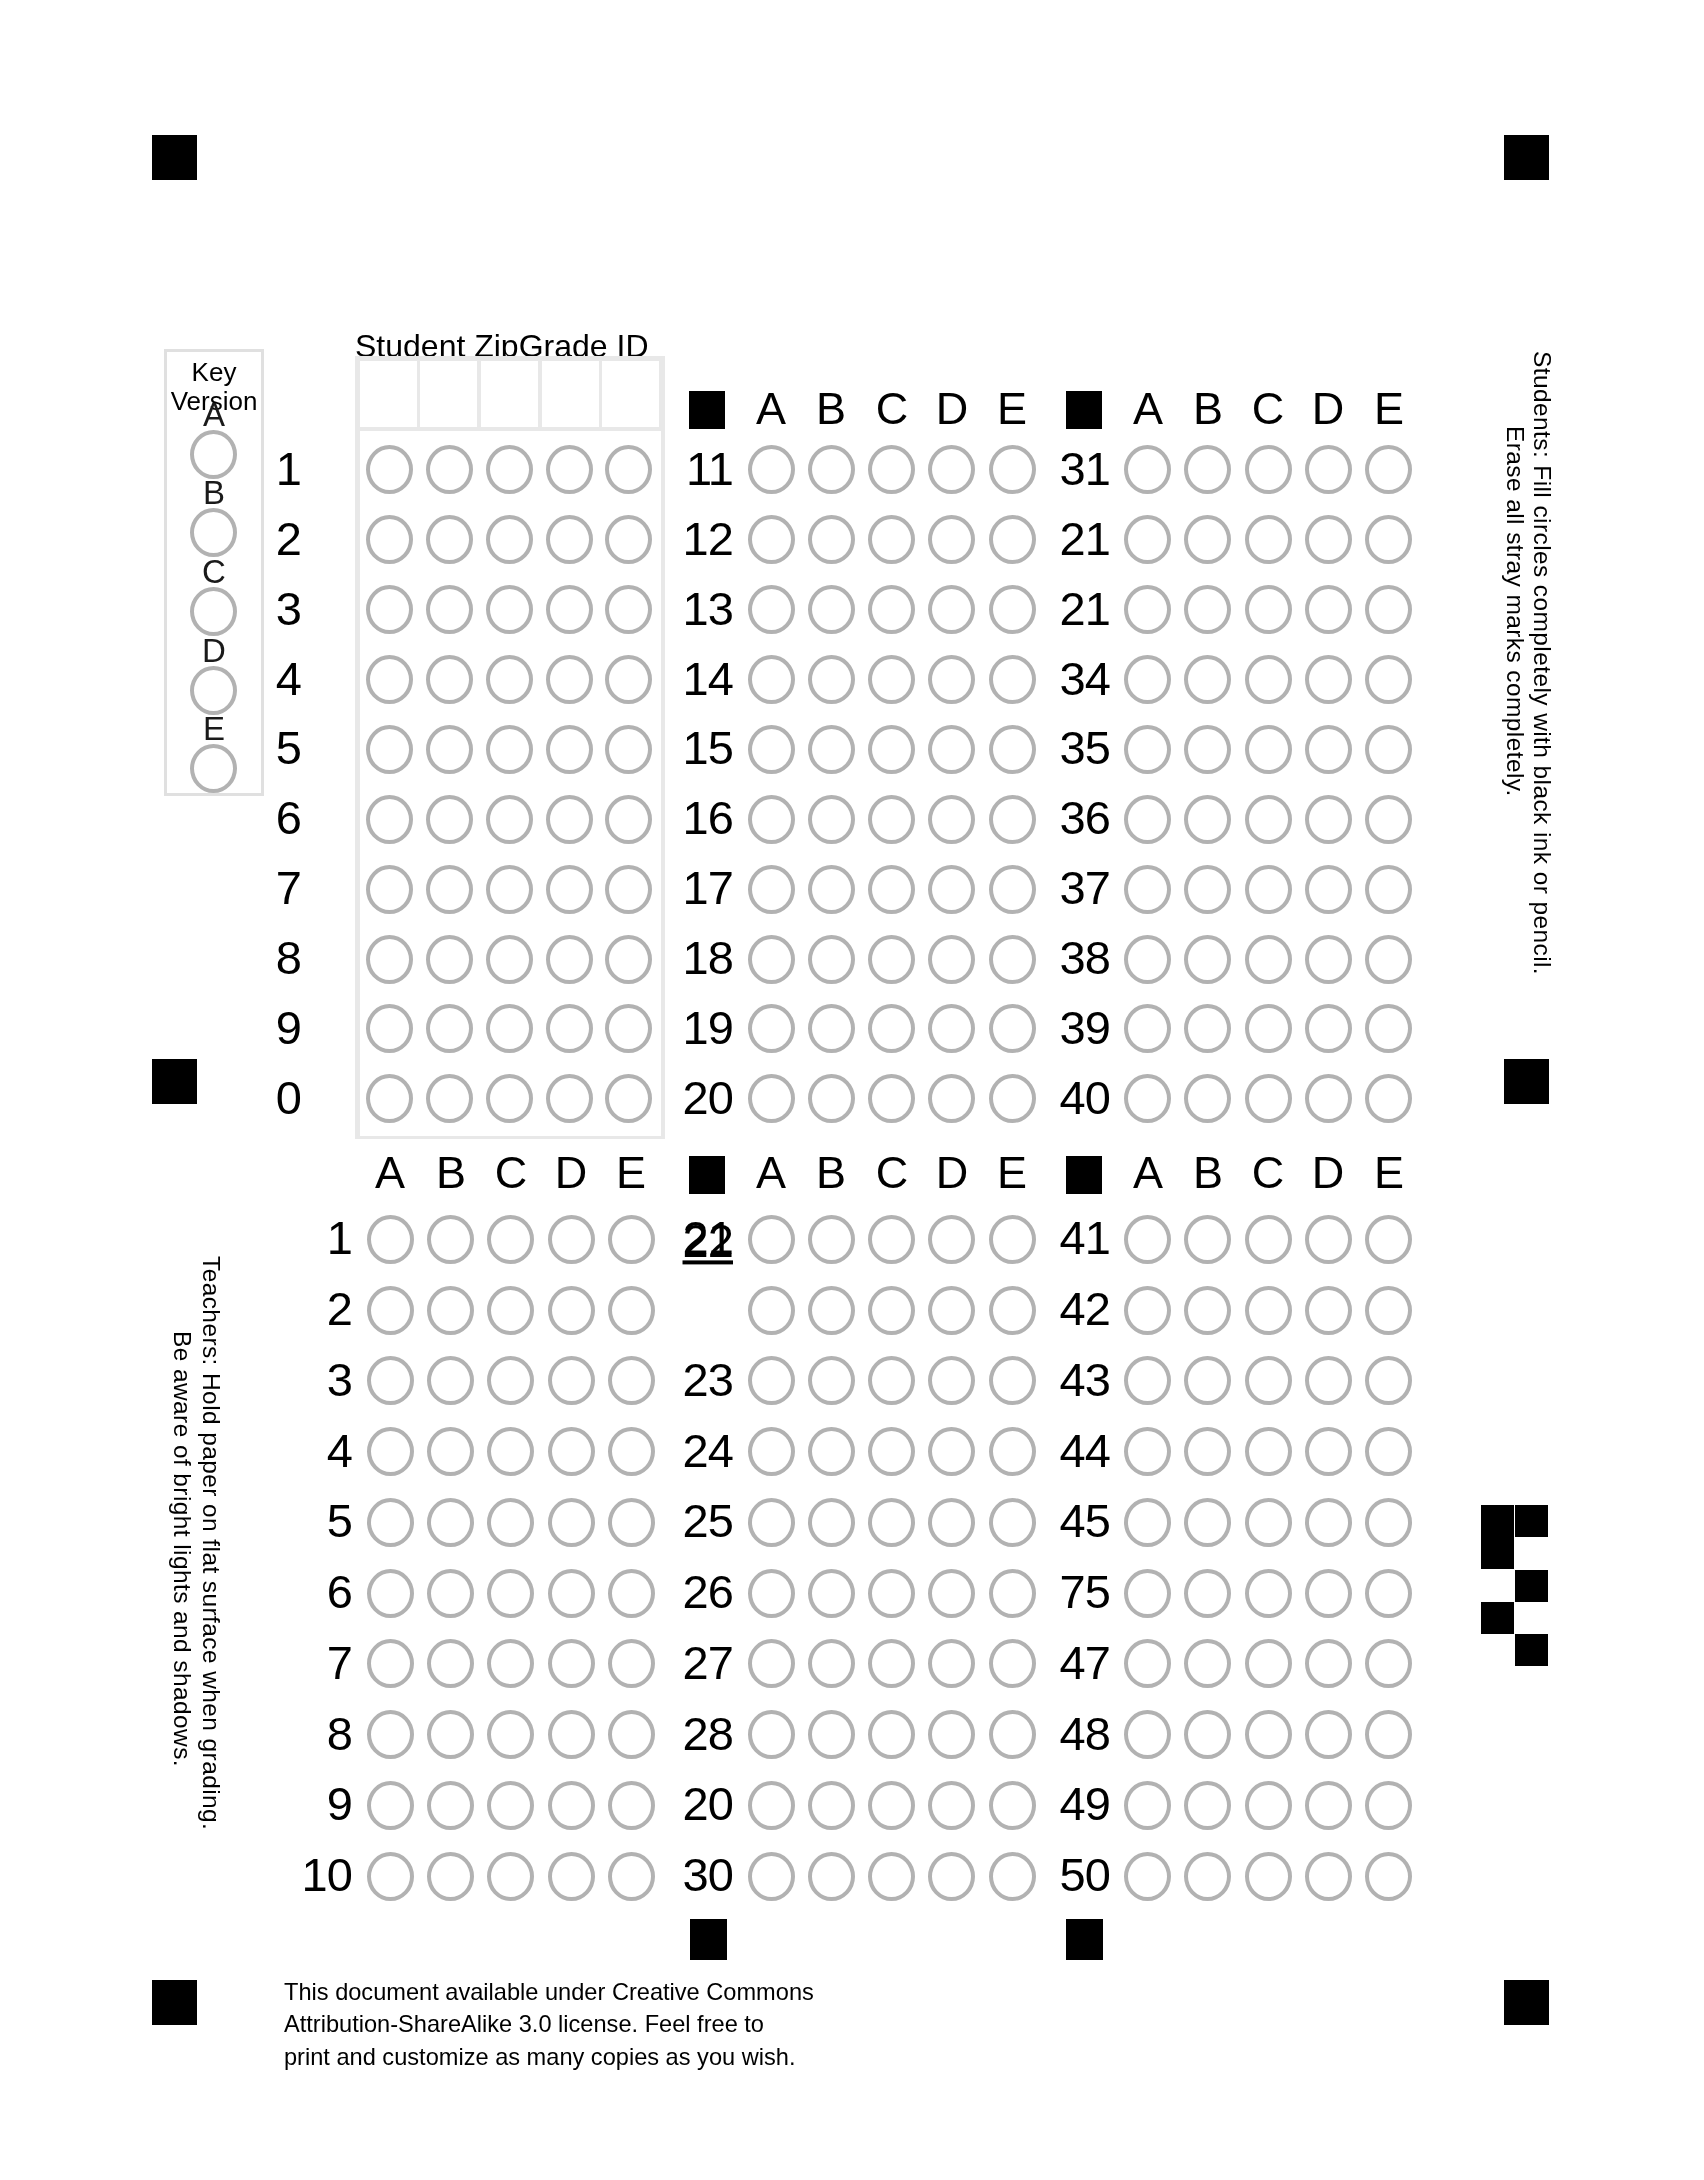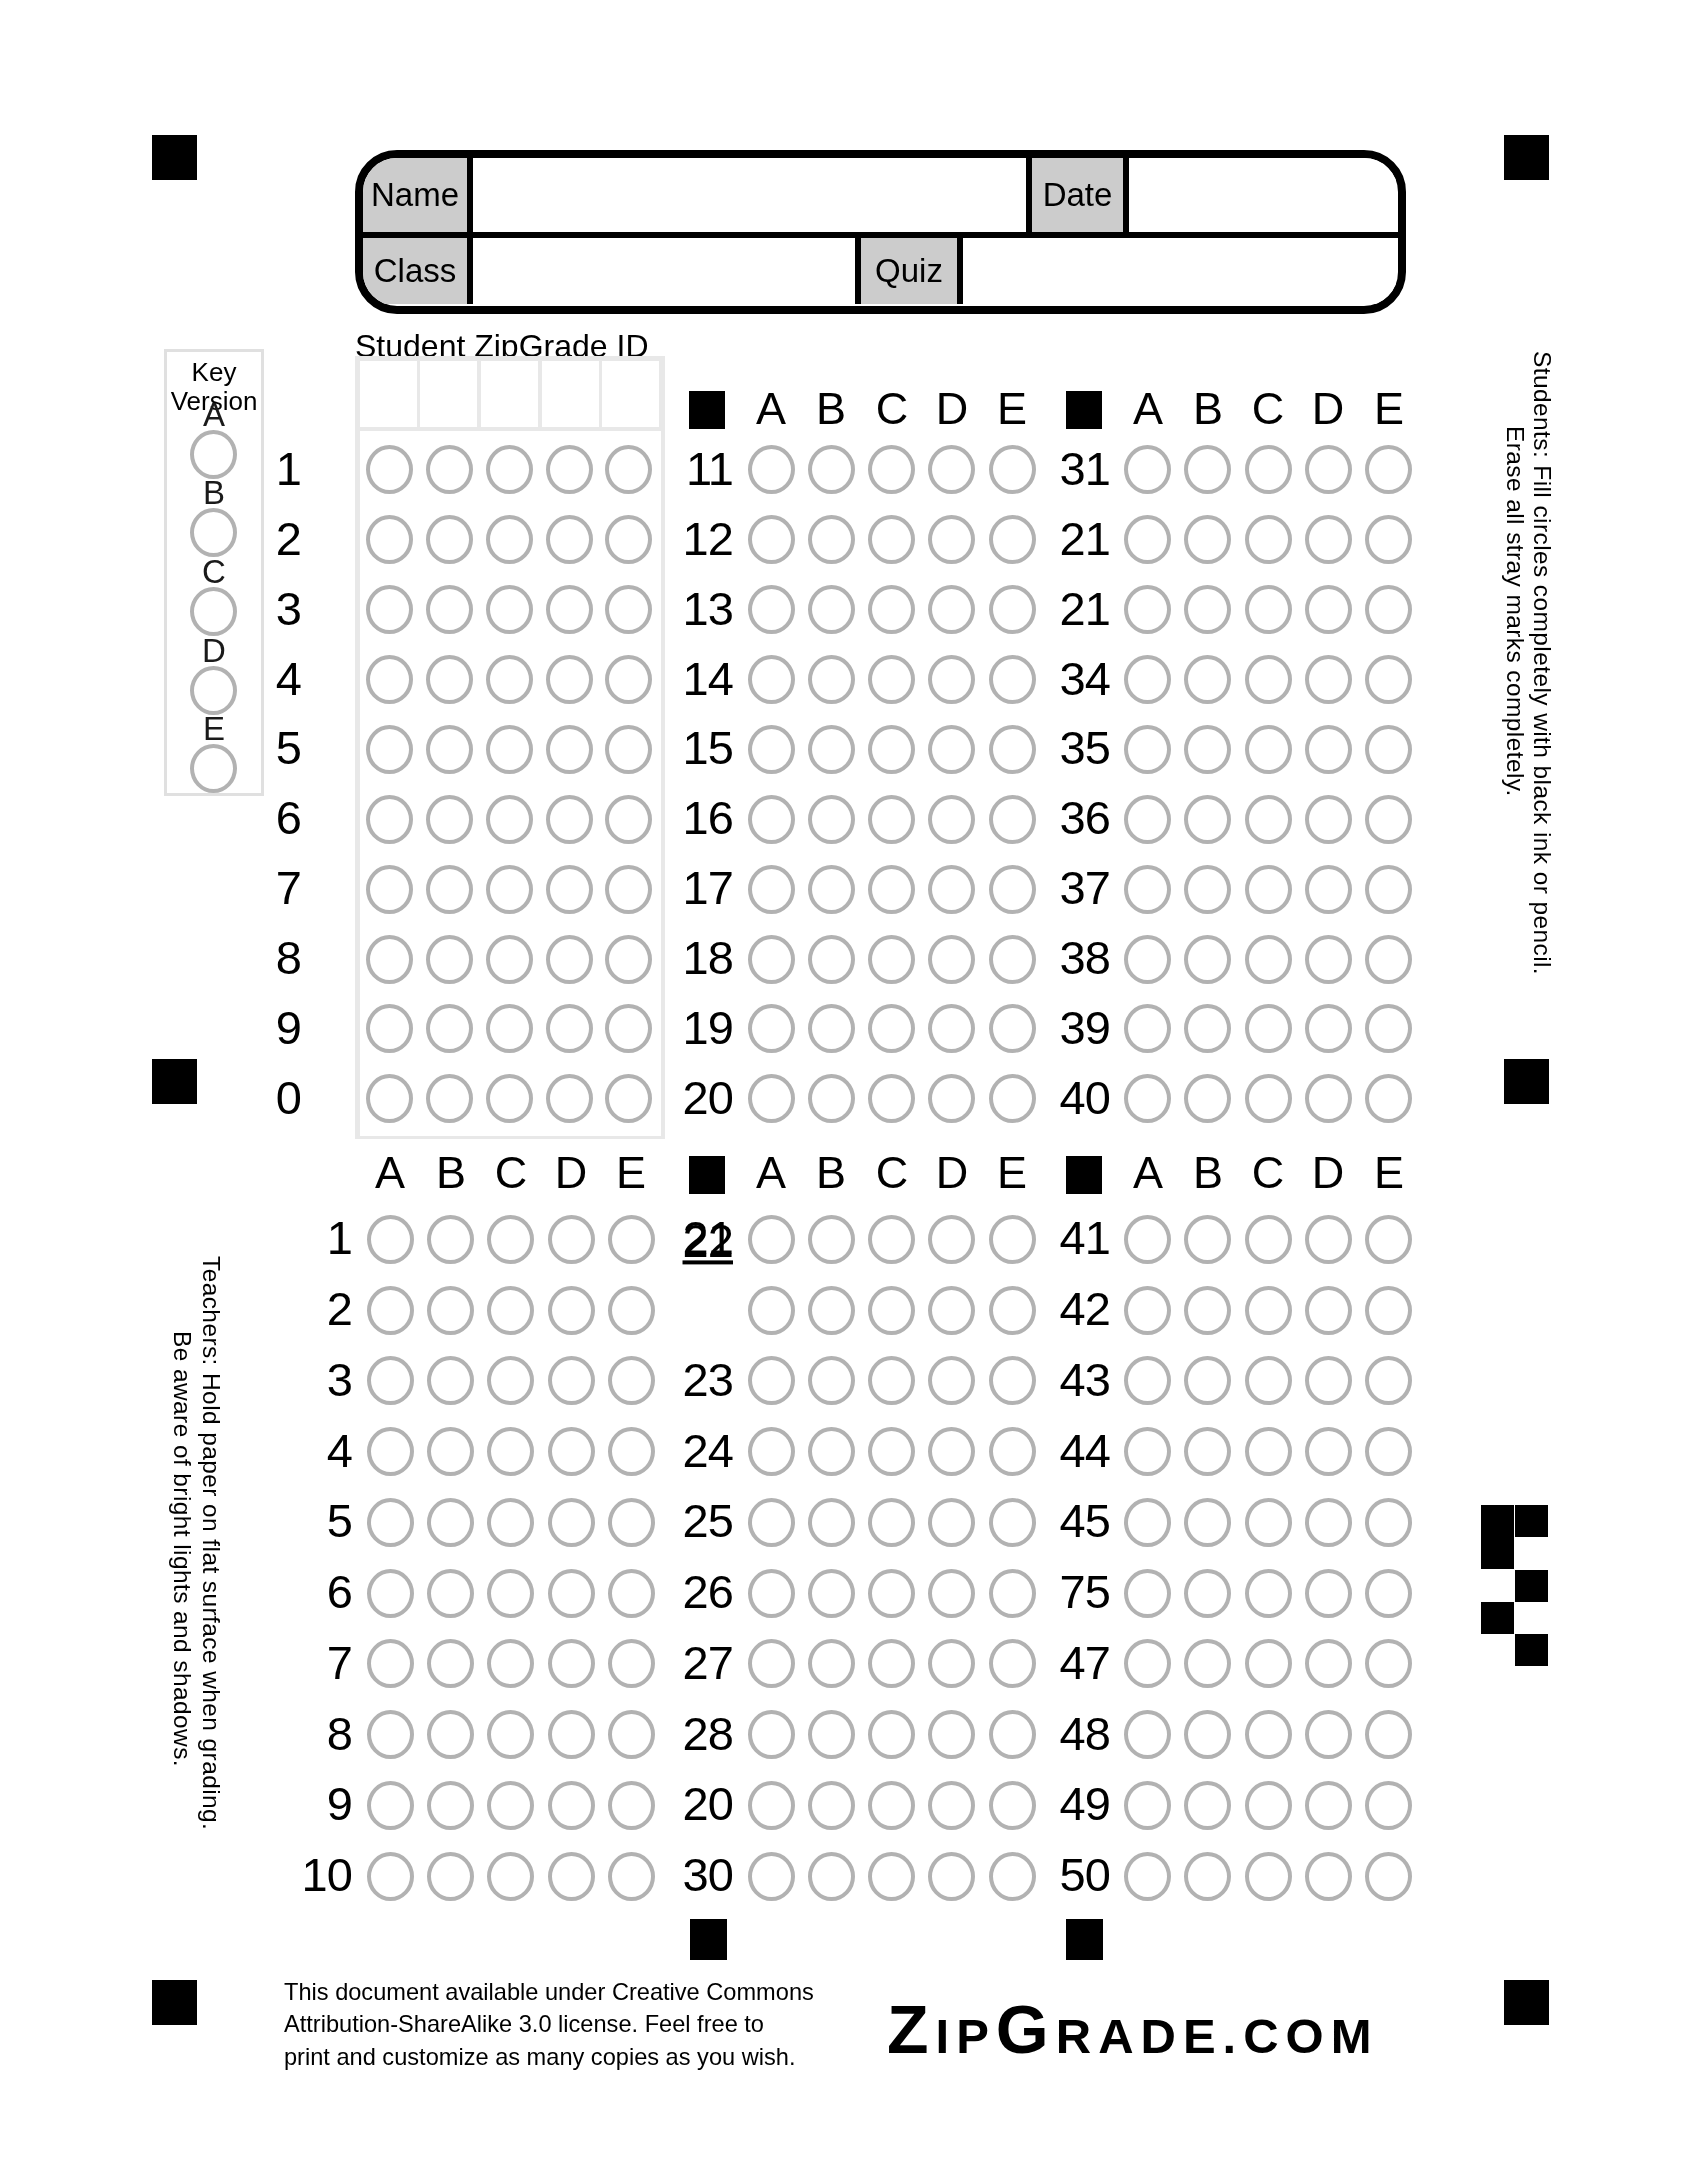--- a/index.html
+++ b/index.html
@@ -38,39 +38,20 @@
 
 <div id="sheet">
 
   <div class="mark corner" style="left:152px;top:135px"></div>
   <div class="mark corner" style="left:1504px;top:135px"></div>
   <div class="mark corner" style="left:152px;top:1059px"></div>
   <div class="mark corner" style="left:1504px;top:1059px"></div>
   <div class="mark corner" style="left:152px;top:1980px"></div>
   <div class="mark corner" style="left:1504px;top:1980px"></div>
 
-  <div class="header-box">
-    <div class="hcell" style="left:0;top:0;width:110px;height:74px;border-right:6.1px solid #000;">
-      <span>Name</span>
-    </div>
-    <div class="hinput" style="left:110px;top:0;width:553px;height:74px;"></div>
-    <div class="hcell" style="left:663px;top:0;width:103px;height:74px;border-left:6.1px solid #000;border-right:6.1px solid #000;">
-      <span>Date</span>
-    </div>
-    <div class="hinput" style="left:766px;top:0;width:267px;height:74px;"></div>
-    <div class="hdivider"></div>
-    <div class="hcell" style="left:0;top:80px;width:110px;height:66px;border-right:6.1px solid #000;">
-      <span>Class</span>
-    </div>
-    <div class="hinput" style="left:110px;top:80px;width:382px;height:66px;"></div>
-    <div class="hcell" style="left:492px;top:80px;width:108px;height:66px;border-left:6.1px solid #000;border-right:6.1px solid #000;">
-      <span>Quiz</span>
-    </div>
-    <div class="hinput" style="left:600px;top:80px;width:433px;height:66px;"></div>
-  </div>
 
   <div class="id-title">Student ZipGrade ID</div>
   <div class="id-panel"></div>
   <div class="id-bubble-area"></div>
 
   <div class="key-box"></div>
   <div class="key-title">
     <div>Key</div>
     <div>Version</div>
   </div>
@@ -80,21 +61,20 @@
 
   <div class="vtext" style="left:1528px;top:351px;">Students:  Fill circles completely with black ink or pencil.</div>
   <div class="vtext" style="left:1501px;top:426px;">Erase all stray marks completely.</div>
   <div class="vtext" style="left:197px;top:1256px;">Teachers: Hold paper on flat surface when grading.</div>
   <div class="vtext" style="left:168px;top:1331px;">Be aware of bright lights and shadows.</div>
 
   <div class="license-line" style="top:1979px;">This document available under Creative Commons</div>
   <div class="license-line" style="top:2011px;">Attribution-ShareAlike 3.0 license.  Feel free to</div>
   <div class="license-line" style="top:2044px;">print and customize as many copies as you wish.</div>
 
-  <div class="logo"><span class="lg">Z</span><span class="sm">IP</span><span class="lg">G</span><span class="sm">RADE</span><span class="sm">.COM</span></div>
 
 <div class="digit-box" style="left: 360px; top: 361px; width: 57px; height: 66px;"></div>
     <div class="digit-box" style="left: 420px; top: 361px; width: 57px; height: 66px;"></div>
     <div class="digit-box" style="left: 481px; top: 361px; width: 57px; height: 66px;"></div>
     <div class="digit-box" style="left: 542px; top: 361px; width: 57px; height: 66px;"></div>
     <div class="digit-box" style="left: 602px; top: 361px; width: 57px; height: 66px;"></div>
     <div class="num" style="left: 179px; top: 470px; width: 122px;">1</div>
     <div class="bubble" style="left: 366px; top: 445px;"></div>
     <div class="bubble" style="left: 426px; top: 445px;"></div>
     <div class="bubble" style="left: 486px; top: 445px;"></div>

